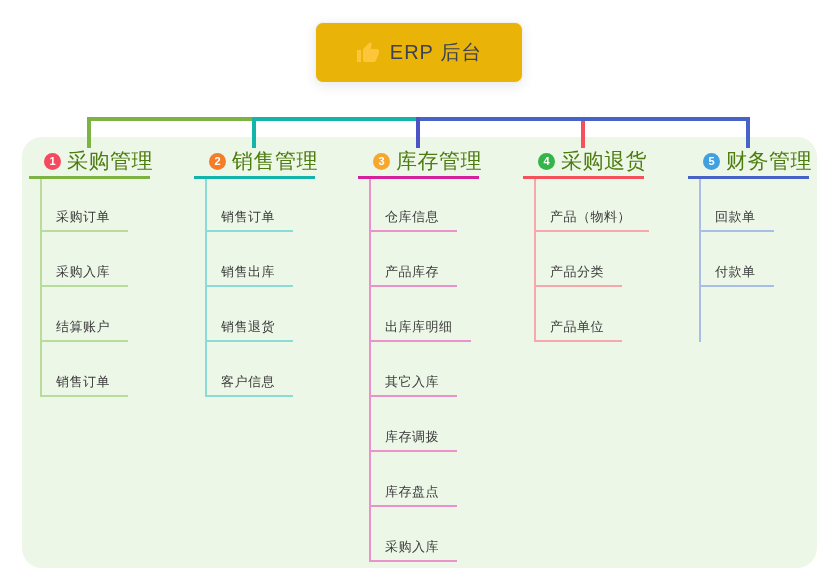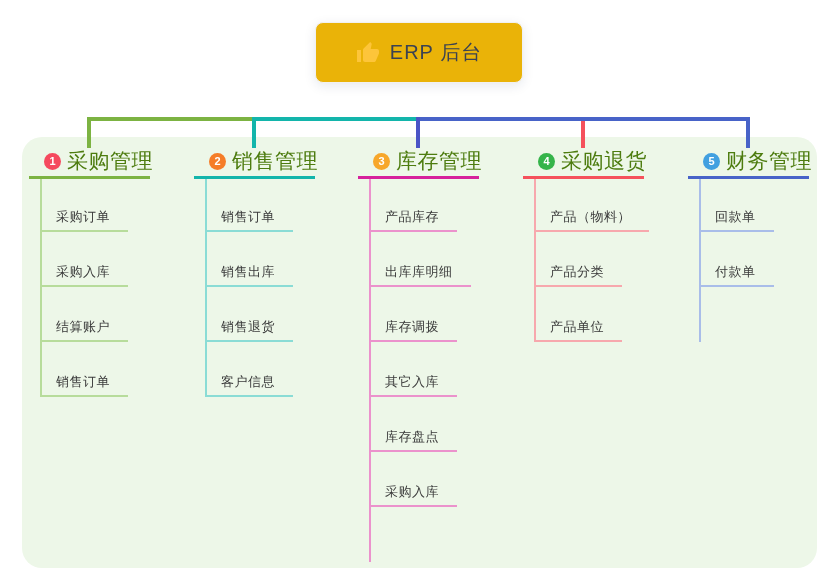--- a/index.html
+++ b/index.html
@@ -174,24 +174,25 @@
     </div>
   </div>
 
   <div class="branch" style="left: 358px; --badge: #f7a72b; --line: #d6219c; --subline: #eb92cc;">
     <div class="branch-header">
       <span class="badge">3</span>
       <span class="branch-label">库存管理</span>
     </div>
     <div class="vline" style="height: 383px;"></div>
     <div class="items">
+      <div class="item">仓库信息</div>
       <div class="item">产品库存</div>
       <div class="item">出库库明细</div>
+      <div class="item">其它入库</div>
       <div class="item">库存调拨</div>
-      <div class="item">其它入库</div>
       <div class="item">库存盘点</div>
       <div class="item">采购入库</div>
     </div>
   </div>
 
   <div class="branch" style="left: 523px; --badge: #35b44a; --line: #f5515c; --subline: #f7a8ad;">
     <div class="branch-header">
       <span class="badge">4</span>
       <span class="branch-label">采购退货</span>
     </div>

